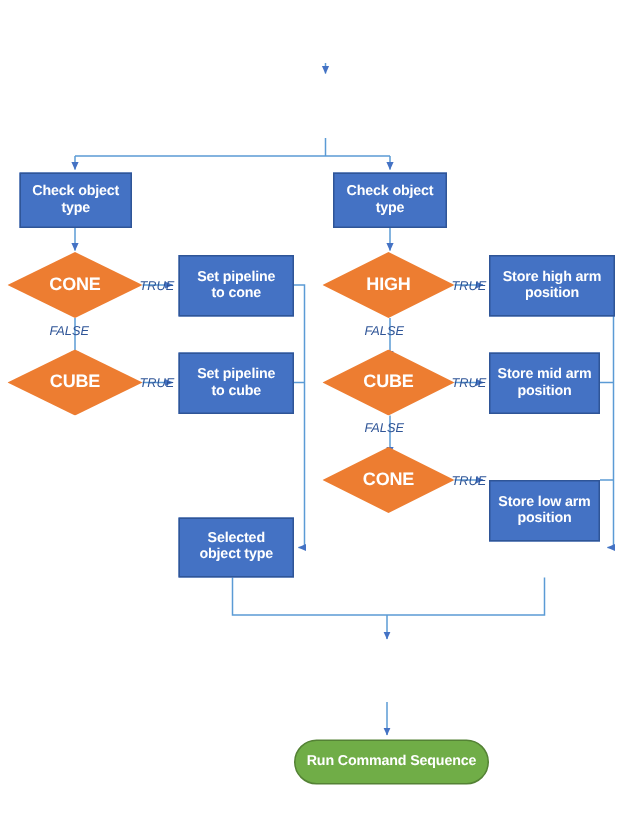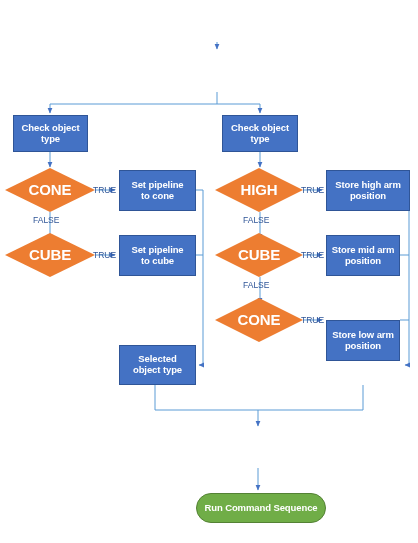--- a/index.html
+++ b/index.html
@@ -46,39 +46,40 @@
   .term {
     background: #70ad47;
     border: 1px solid #548235;
     font-size: 9.5px;
     border-radius: 17px;
     padding: 2px 4px;
   }
   .dec {
     background: transparent;
     border: none;
-    font-size: 15px;
+    font-size: 12px;
     text-align: right;
   }
   .dec .diamond {
     position: absolute;
     left: 0; top: 0;
     width: 100%; height: 100%;
   }
   .dec .dlabel {
     position: relative;
     z-index: 2;
   }
   .edge-label {
     position: absolute;
     color: #2f5597;
     font-size: 8.5px;
     font-weight: normal;
     letter-spacing: 0px;
     white-space: nowrap;
+    font-style: italic;
   }
 </style>
 </head>
 <body>
 
 <div id="canvas">
 
   <svg class="wires" viewBox="0 0 418 543" xmlns="http://www.w3.org/2000/svg">
     <defs>
       <marker id="arr" markerWidth="6" markerHeight="6" refX="5" refY="3" orient="auto" markerUnits="userSpaceOnUse">

